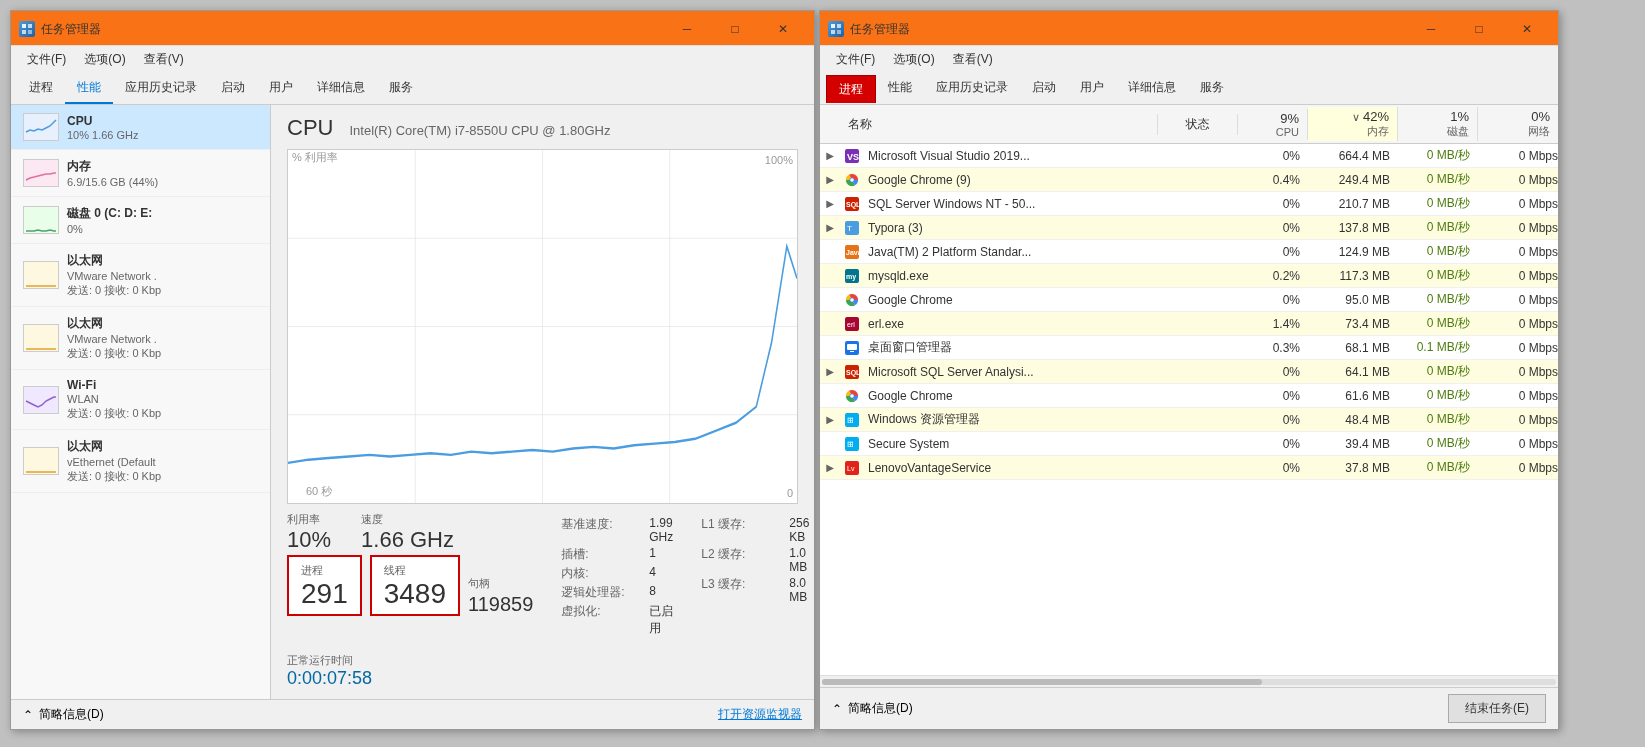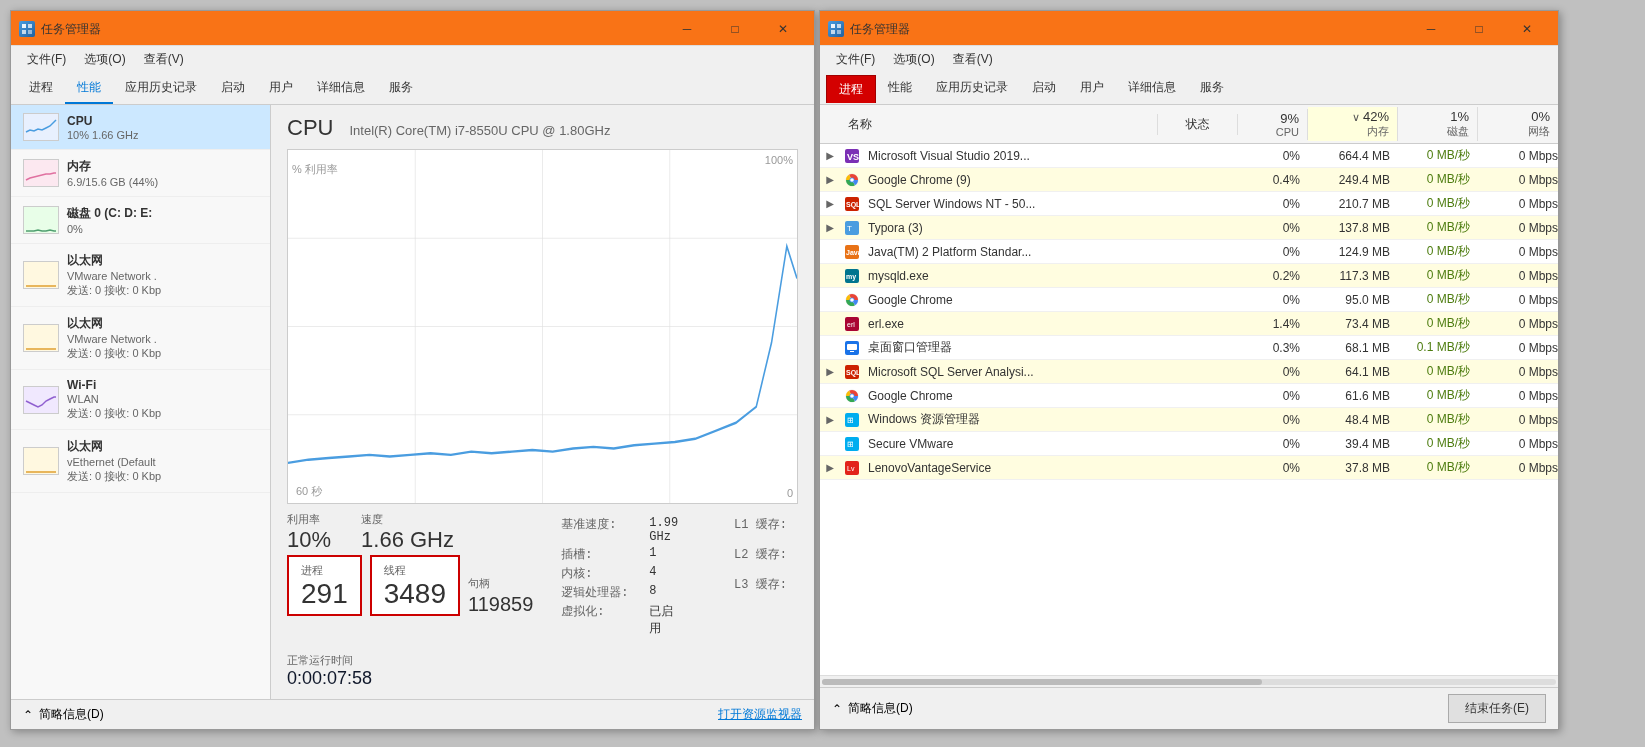--- a/index.html
+++ b/index.html
@@ -235,21 +235,21 @@
       border: 1px solid #ccc;
       background: white;
       position: relative;
       min-height: 220px;
       margin-bottom: 8px;
     }
 
     .chart-label-y {
       position: absolute;
       left: 4px;
-      top: 12px;
+      top: 0;
       font-size: 11px;
       color: #999;
     }
 
     .chart-label-ymax {
       position: absolute;
       right: 4px;
       top: 4px;
       font-size: 11px;
       color: #999;
@@ -258,21 +258,21 @@
     .chart-label-ymin {
       position: absolute;
       right: 4px;
       bottom: 4px;
       font-size: 11px;
       color: #999;
     }
 
     .chart-label-xmin {
       position: absolute;
-      left: 8px;
+      left: 18px;
       bottom: 4px;
       font-size: 11px;
       color: #999;
     }
 
     .cpu-chart-svg {
       width: 100%;
       height: 100%;
       position: absolute;
       top: 0;
@@ -312,23 +312,22 @@
 
     .stat-handle {
       font-size: 20px;
       font-weight: 300;
       color: #333;
     }
 
     
     .details-section {
       display: flex;
-      gap: 56px;
+      gap: 28px;
       padding: 4px 0;
-      font-family: Liberation Mono, monospace;
     }
 
     .details-col {
       display: flex;
       flex-direction: column;
       gap: 2px;
     }
 
     .detail-row {
       display: flex;
@@ -351,21 +350,21 @@
     }
 
     .runtime-label {
       font-size: 11px;
       color: #666;
     }
 
     .runtime-value {
       font-size: 18px;
       font-weight: 300;
-      color: #0f172a;
+      color: #0369a1;
     }
 
     
     .bottombar {
       border-top: 1px solid #ccc;
       padding: 6px 12px;
       display: flex;
       align-items: center;
       justify-content: space-between;
       flex-shrink: 0;
@@ -1021,21 +1020,21 @@
       <div class="tr-net">0 Mbps</div>
     </div>
         <div class="process-row">
       <div class="tr-expand" style="width:20px; flex-shrink:0; color:#666; font-size:10px;"></div>
       <div class="tr-icon small-icon">
             <svg width="14" height="14" viewBox="0 0 14 14">
               <rect width="14" height="14" rx="2" fill="#00adef"></rect>
               <text x="2" y="10" font-size="8" fill="white">⊞</text>
             </svg>
           </div>
-      <div class="tr-name">Secure VMware</div>
+      <div class="tr-name">Secure System</div>
       <div class="tr-status"></div>
       <div class="tr-cpu">0%</div>
       <div class="tr-mem">39.4 MB</div>
       <div class="tr-disk">0 MB/秒</div>
       <div class="tr-net">0 Mbps</div>
     </div>
         <div class="process-row highlight">
       <div class="tr-expand" style="width:20px; flex-shrink:0; color:#666; font-size:10px;">▶</div>
       <div class="tr-icon small-icon">
             <svg width="14" height="14" viewBox="0 0 14 14">

